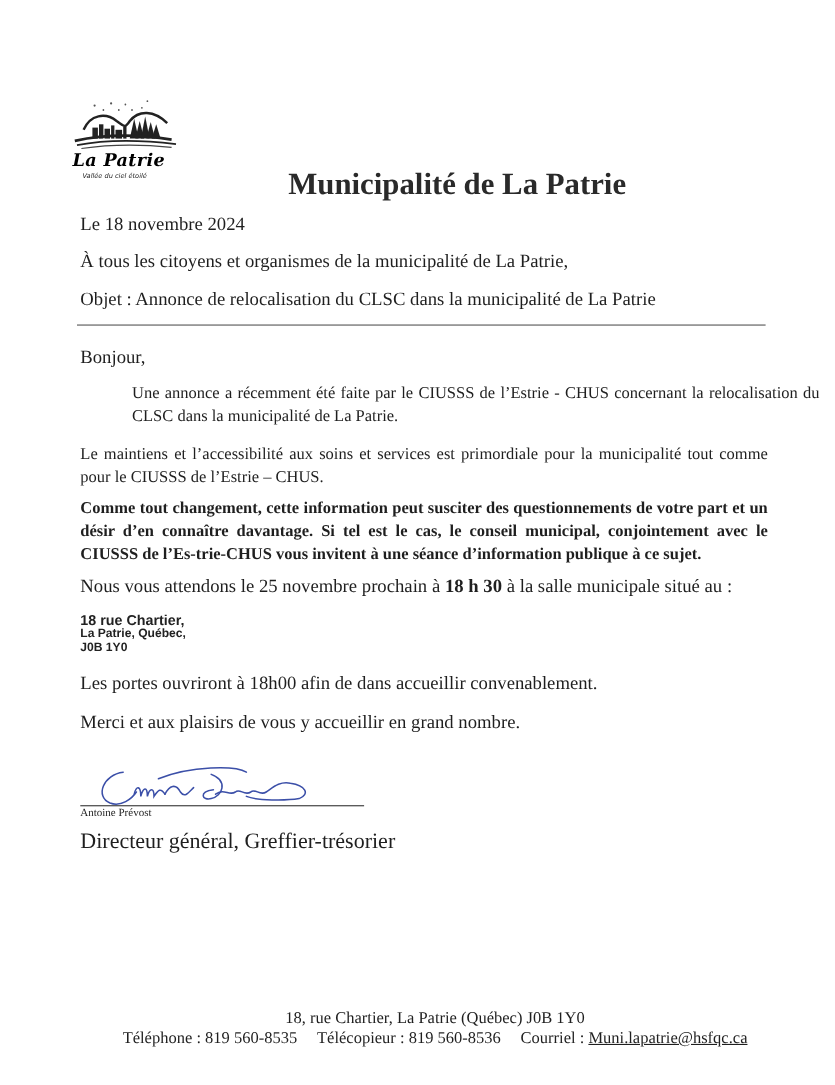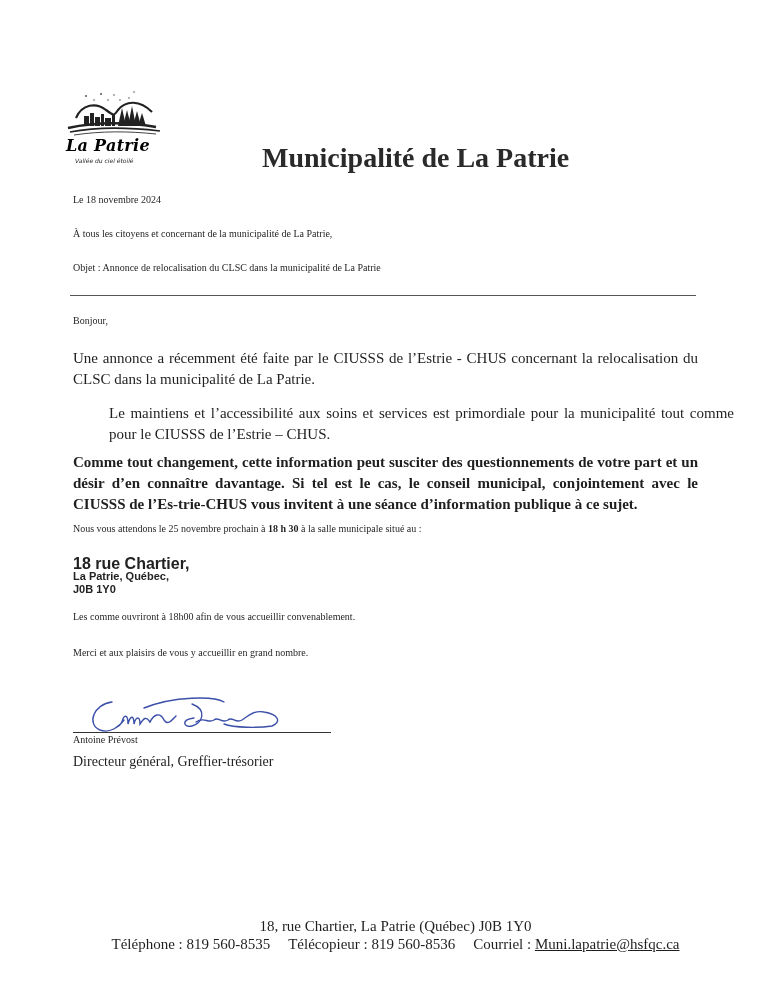--- a/index.html
+++ b/index.html
@@ -42,30 +42,30 @@
       top: 71px;
       font-family: "DejaVu Sans", sans-serif;
       font-style: italic;
       font-size: 6px;
       color: #222;
       white-space: nowrap;
     }
 
     .title {
       left: 262px;
-      top: 142px;
+      top: 152px;
       font-family: "Liberation Serif", serif;
       font-weight: bold;
       font-size: 28px;
       color: #2a2a2a;
       white-space: nowrap;
     }
 
     .line {
-      font-size: 10px;
+      font-size: 17px;
       white-space: nowrap;
       left: 73px;
     }
 
     .para {
       left: 73px;
       width: 625px;
       font-size: 15px;
       line-height: 21px;
       text-align: justify;
@@ -81,21 +81,21 @@
 
     .address {
       left: 73px;
       top: 557px;
       font-family: "Liberation Sans", sans-serif;
       font-weight: bold;
       font-size: 11px;
       line-height: 13px;
       color: #222;
     }
-    .address .first { font-size: 16px; }
+    .address .first { font-size: 13px; }
 
     .signature {
       left: 84px;
       top: 690px;
       width: 220px;
       height: 45px;
     }
     .sig-line {
       left: 73px;
       top: 732px;
@@ -103,21 +103,21 @@
       border-top: 1px solid #333;
     }
     .sig-name {
       left: 73px;
       top: 734px;
       font-size: 10px;
     }
     .sig-title {
       left: 73px;
       top: 754px;
-      font-size: 14px;
+      font-size: 20px;
     }
 
     .footer {
       left: 16px;
       width: 759px;
       text-align: center;
       font-size: 15px;
       white-space: nowrap;
     }
     .footer .sep { display: inline-block; width: 18px; }
@@ -163,42 +163,42 @@
     <path d="M14 46 C40 41, 70 41, 104 45" fill="none" stroke="#222" stroke-width="1.6"></path>
     <path d="M18 49 C45 45, 72 45, 100 48" fill="none" stroke="#444" stroke-width="1"></path>
   </svg>
   <div class="logo-name">La Patrie</div>
   <div class="logo-tagline">Vallée du ciel étoilé</div>
 </div>
 
 <div class="abs title">Municipalité de La Patrie</div>
 
 <div class="abs line" style="top:194px;">Le 18 novembre 2024</div>
-<div class="abs line" style="top:228px;">À tous les citoyens et concernant de la municipalité de La Patrie,</div>
+<div class="abs line" style="top:228px;">À tous les citoyens et organismes de la municipalité de La Patrie,</div>
 <div class="abs line" style="top:262px;">Objet : Annonce de relocalisation du CLSC dans la municipalité de La Patrie</div>
 
 <div class="abs divider"></div>
 
 <div class="abs line" style="top:315px;">Bonjour,</div>
 
-<div class="abs para" style="top:348px;">Une annonce a récemment été faite par le CIUSSS de l’Estrie - CHUS concernant la relocalisation du CLSC dans la municipalité de La Patrie.</div>
-<div class="abs para" style="top:403px;margin-left:36px;">Le maintiens et l’accessibilité aux soins et services est primordiale pour la municipalité tout comme pour le CIUSSS de l’Estrie – CHUS.</div>
+<div class="abs para" style="top:348px;margin-left:47px;">Une annonce a récemment été faite par le CIUSSS de l’Estrie - CHUS concernant la relocalisation du CLSC dans la municipalité de La Patrie.</div>
+<div class="abs para" style="top:403px;">Le maintiens et l’accessibilité aux soins et services est primordiale pour la municipalité tout comme pour le CIUSSS de l’Estrie – CHUS.</div>
 <div class="abs para" style="top:452px;font-weight:bold;">Comme tout changement, cette information peut susciter des questionnements de votre part et un désir d’en connaître davantage.   Si tel est le cas, le conseil municipal, conjointement avec le CIUSSS de l’Es-trie-CHUS vous invitent à une séance d’information publique à ce sujet.</div>
 
 <div class="abs line" style="top:523px;text-align:right;">
   <span>Nous vous attendons le 25 novembre prochain à </span><b>18 h 30</b><span> à la salle municipale situé au :</span>
 </div>
 
 <div class="abs address">
   <div class="first">18 rue Chartier,</div>
   <div>La Patrie, Québec,</div>
   <div>J0B 1Y0</div>
 </div>
 
-<div class="abs line" style="top:611px;">Les comme ouvriront à 18h00 afin de vous accueillir convenablement.</div>
+<div class="abs line" style="top:611px;">Les portes ouvriront à 18h00 afin de dans accueillir convenablement.</div>
 <div class="abs line" style="top:647px;">Merci et aux plaisirs de vous y accueillir en grand nombre.</div>
 
 <svg class="abs signature" viewBox="0 0 220 45">
   <g fill="none" stroke="#3b4fa8" stroke-width="1.4" stroke-linecap="round">
     <path d="M28 12 C10 14, 2 34, 16 40 C26 44, 36 36, 40 30"></path>
     <path d="M38 32 C40 24, 44 24, 44 34 C46 26, 50 24, 50 34 C52 26, 56 26, 56 34 C60 28, 62 26, 66 32"></path>
     <path d="M66 32 C70 24, 76 22, 80 30 C84 36, 88 30, 92 26"></path>
     <path d="M60 18 C90 6, 130 6, 140 12"></path>
     <path d="M108 14 C124 20, 118 34, 108 36 C100 38, 96 30, 110 28"></path>
     <path d="M112 32 C120 26, 124 34, 130 30 C134 26, 138 34, 144 30 C148 26, 152 34, 158 30 C164 26, 170 20, 180 22 C194 24, 198 32, 188 36 C176 38, 150 38, 140 34"></path>

